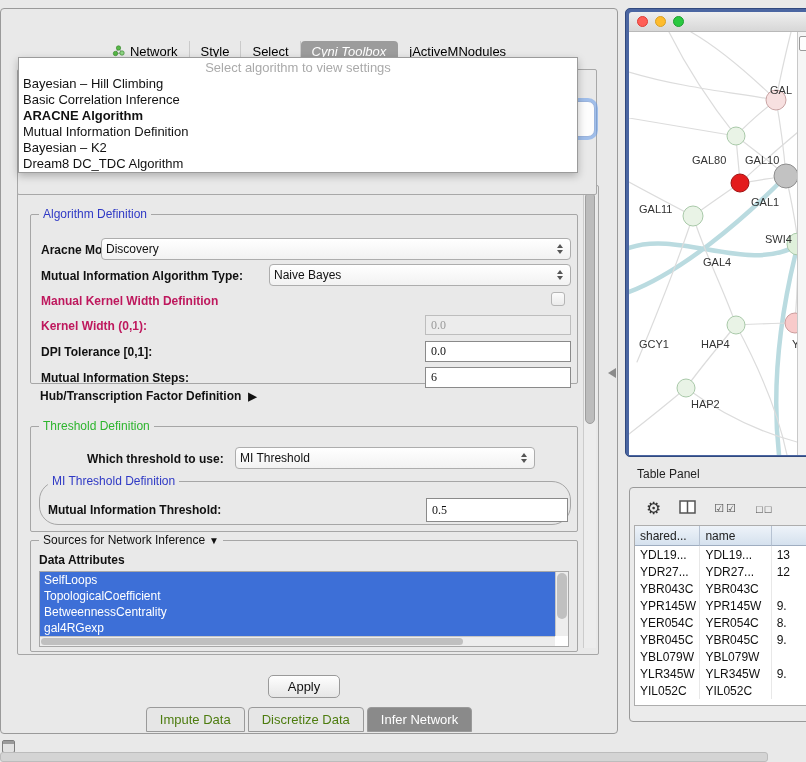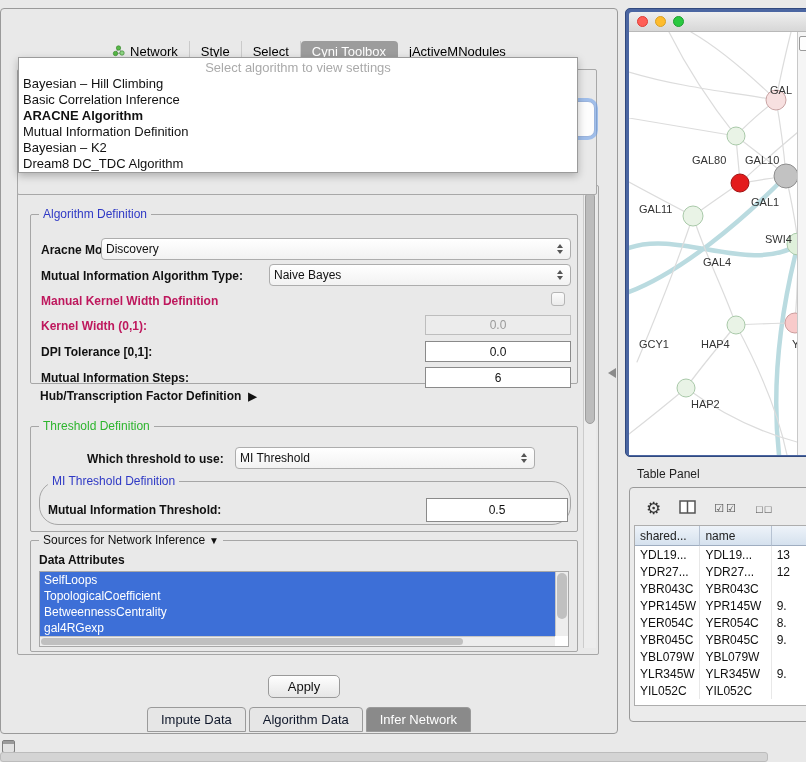--- a/index.html
+++ b/index.html
@@ -16,21 +16,21 @@
   .cp-title { font-weight:bold; font-size:12px; color:#222; }
   .cp-buttons { margin-left:auto; display:flex; gap:9px; color:#333; font-size:13px; }
   .cp-btn { cursor:default; line-height:13px; }
   .cp-btn.close { font-weight:bold; }
 
   .cp-tabs { position:absolute; left:0; right:0; top:30px; display:flex;
     justify-content:center; align-items:center; height:24px; }
   .cp-tab { display:flex; align-items:center; gap:5px; padding:3px 11px;
     font-size:13px; color:#000000; border-right:1px solid #cacaca; line-height:15px; }
   .cp-tab:last-child { border-right:none; }
-  .cp-tab.selected { background:#9c9c9c; color:#fff; border-radius:4px; border-right-color:transparent; }
+  .cp-tab.selected { background:#9c9c9c; color:#fff; border-radius:4px; border-right-color:transparent;font-style:italic; }
   .tab-icon { display:inline-flex; }
 
   
   .under-box { position:absolute; left:16px; top:60px; width:580px; height:126px;
     background:#e9e9e9; border:1px solid #a8a8a8; border-radius:2px; z-index:1; }
   .refresh-btn { position:absolute; left:552px; top:92px; width:42px; height:36px;
     background:#fdfdfd; border:1px solid #9ab4dd; border-radius:7px;
     box-shadow:0 0 0 3px rgba(100,155,235,.55); z-index:2; }
 
   
@@ -62,22 +62,22 @@
   .combo { position:absolute; background:linear-gradient(#ffffff,#f2f2f2);
     border:1px solid #adadad; border-radius:4px; display:flex; align-items:center; }
   .combo .val { flex:1; padding-left:4px; font-size:12px; white-space:nowrap; }
   .stepper { width:15px; display:flex; flex-direction:column; align-items:center;
     justify-content:center; gap:2px; margin-right:3px; }
   .stepper .up { width:0; height:0; border-left:3.5px solid transparent;
     border-right:3.5px solid transparent; border-bottom:4.5px solid #555; }
   .stepper .down { width:0; height:0; border-left:3.5px solid transparent;
     border-right:3.5px solid transparent; border-top:4.5px solid #555; }
 
-  .field { position:absolute; border:1px solid #8a8a8a; background:#fff; text-align:center;
-    padding:0 5px; font-size:12px; font-family:Liberation Sans, sans-serif; color:#111; }
+  .field { position:absolute; border:1px solid #8a8a8a; background:#fff; text-align:left;
+    padding:0 5px; font-size:12px; font-family:Liberation Serif, serif; color:#111; }
   .field.disabled { background:#ececec; border-color:#bdbdbd; color:#9a9a9a; }
   .checkbox { position:absolute; width:14px; height:14px; border:1px solid #b5b5b5;
     border-radius:3px; background:linear-gradient(#fbfbfb,#ebebeb); }
 
   .hub-row { position:absolute; left:22px; top:203px; font-weight:bold; font-size:12px;
     display:flex; align-items:center; gap:7px; }
   .hub-row .arrow { font-size:11px; color:#111; }
   .legend .arrow { font-size:10px; margin-left:4px; }
 
   
@@ -100,21 +100,21 @@
     background:#ededed; border-top:1px solid #c6c6c6; }
   .lb-hthumb { position:absolute; top:1px; left:1px; width:82%; height:7px;
     background:#c0c0c0; border-radius:4px; }
 
   .apply-btn { position:absolute; left:267px; top:666px; width:72px; height:23px;
     background:linear-gradient(#fefefe,#e6e6e6); border:1px solid #9a9a9a; border-radius:5px;
     font-family:"Liberation Sans",sans-serif; font-size:13px; color:#111; }
 
   .bottom-tabs { position:absolute; left:0; right:0; top:698px; display:flex;
     justify-content:center; gap:3px; }
-  .bt-tab { padding:4px 13px; font-size:13px; background:#e6e6e6; color:#0f172a;
+  .bt-tab { padding:4px 13px; font-size:13px; background:#e6e6e6; color:#4d7c0f;
     border:1px solid #9a9a9a; border-radius:4px 4px 0 0; }
   .bt-tab.selected { background:#8a8a8a; color:#fff; }
 
   
   .split-arrow { position:absolute; left:603px; top:368px; width:0; height:0;
     border:5px solid transparent; border-right:8px solid #8b8b8b; }
 
   
   .net-window { position:absolute; left:625px; top:8px; width:190px; height:449px;
     background:#4b66a2; border:1px solid #31497e; border-radius:5px; padding:3px; }
@@ -280,21 +280,21 @@
 
       <div class="s-scroll">
           <div class="s-thumb"></div>
         </div>
     </div>
 
     <button class="apply-btn">Apply</button>
 
     <div class="bottom-tabs">
         <div class="bt-tab">Impute Data</div>
-        <div class="bt-tab">Algorithm Data</div>
+        <div class="bt-tab">Discretize Data</div>
         <div class="bt-tab selected">Infer Network</div>
       </div>
   </div>
 
   <div class="dropdown">
       <div class="dd-item prompt">Select algorithm to view settings</div>
       <div class="dd-item">Bayesian – Hill Climbing</div>
       <div class="dd-item">Basic Correlation Inference</div>
       <div class="dd-item current">ARACNE Algorithm</div>
       <div class="dd-item">Mutual Information Definition</div>

